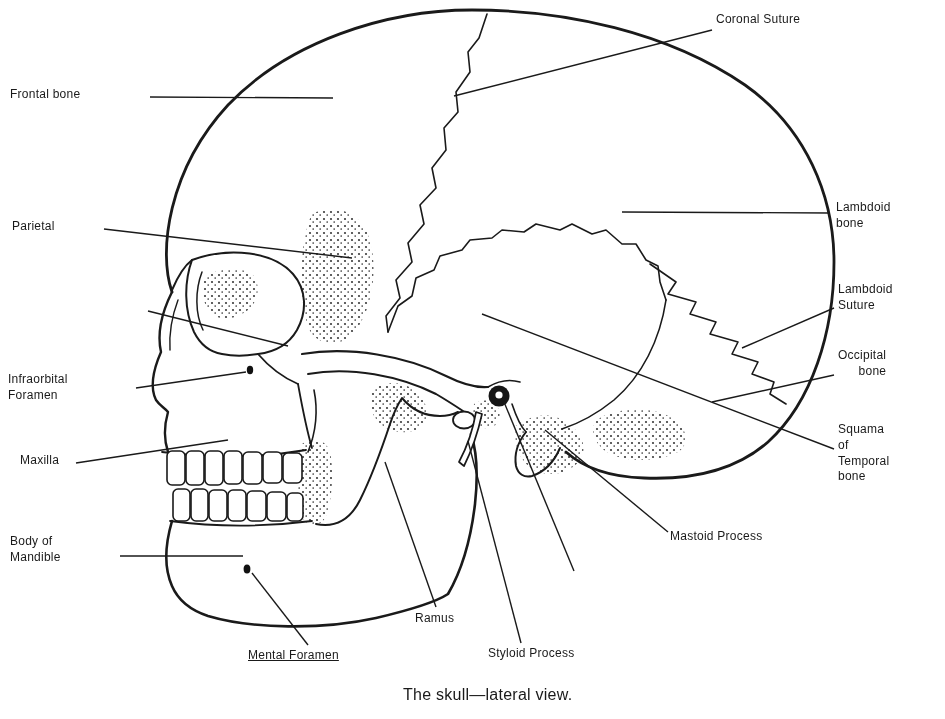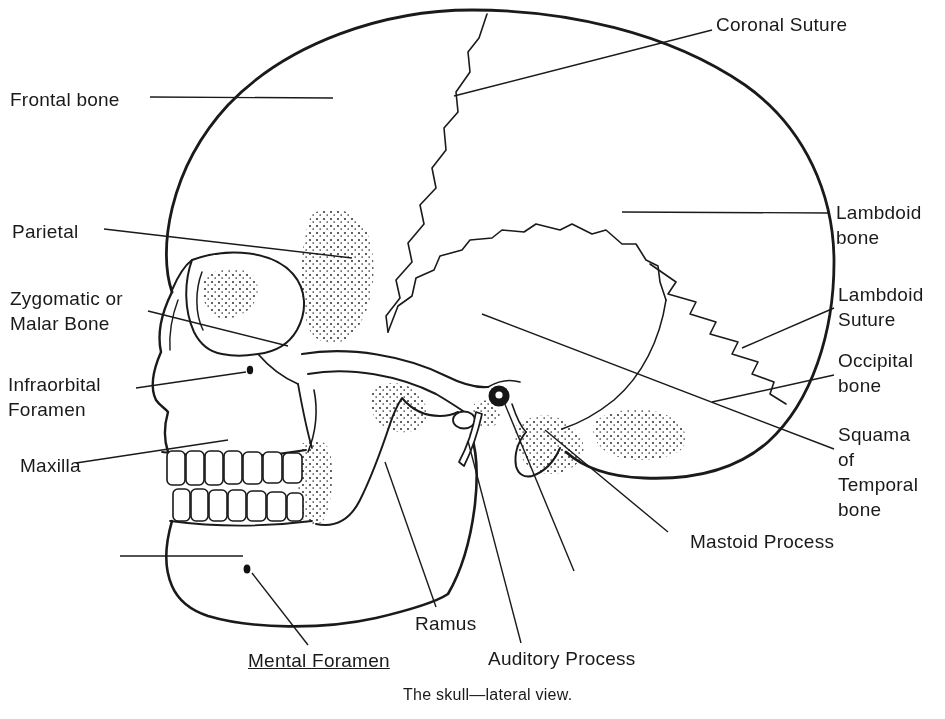--- a/index.html
+++ b/index.html
@@ -9,21 +9,21 @@
     width:945px;height:719px;
     background:var(--paper);
     font-family:"Liberation Sans", sans-serif;
     color:var(--ink);
     overflow:hidden;
     margin:0 auto;
   }
   .canvas svg{position:absolute;left:0;top:0;}
   .label{
     position:absolute;
-    font-size:19px;
+    font-size:12px;
     line-height:1.32;
     white-space:pre-line;
     letter-spacing:.25px;
   }
   .caption{
     position:absolute;
     font-size:16px;
     letter-spacing:.25px;
   }
 </style>
@@ -140,30 +140,30 @@
     </g>
   </svg>
 
   <div class="label" style="left:10px;top:87px;">Frontal bone</div>
   <div class="label" style="left:716px;top:12px;">Coronal Suture</div>
   <div class="label" style="left:836px;top:200px;">Lambdoid
 bone</div>
   <div class="label" style="left:12px;top:219px;">Parietal</div>
   <div class="label" style="left:838px;top:282px;">Lambdoid
 Suture</div>
-  <div class="label" style="left:10px;top:286px;">Zygomatic or
-Malar Bone</div>
-  <div class="label" style="left:838px;top:348px;">Occipital
+  <div class="label" style="left:838px;top:348px;text-align:right;">Occipital
 bone</div>
   <div class="label" style="left:8px;top:372px;">Infraorbital
 Foramen</div>
   <div class="label" style="left:838px;top:422px;">Squama
 of
 Temporal
 bone</div>
   <div class="label" style="left:20px;top:453px;text-align:center;">Maxilla</div>
-  <div class="label" style="left:670px;top:529px;margin-left:20px;">Mastoid Process</div>
+  <div class="label" style="left:670px;top:529px;">Mastoid Process</div>
+  <div class="label" style="left:10px;top:534px;">Body of
+Mandible</div>
   <div class="label" style="left:415px;top:611px;">Ramus</div>
   <div class="label" style="left:248px;top:648px;text-decoration:underline;">Mental Foramen</div>
-  <div class="label" style="left:488px;top:646px;">Auditory Process</div>
+  <div class="label" style="left:488px;top:646px;">Styloid Process</div>
 
   <div class="caption" style="left:403px;top:686px;">The skull—lateral view.</div>
 </div>
 
 </body></html>

